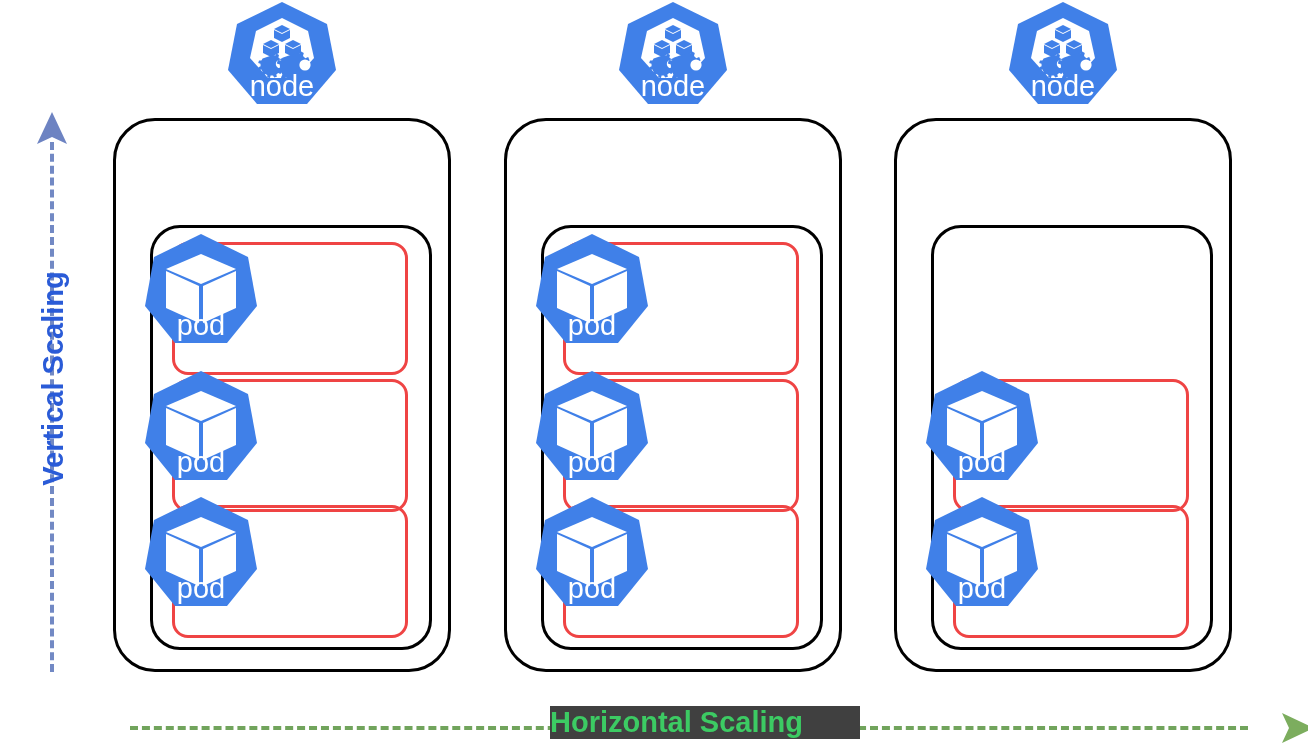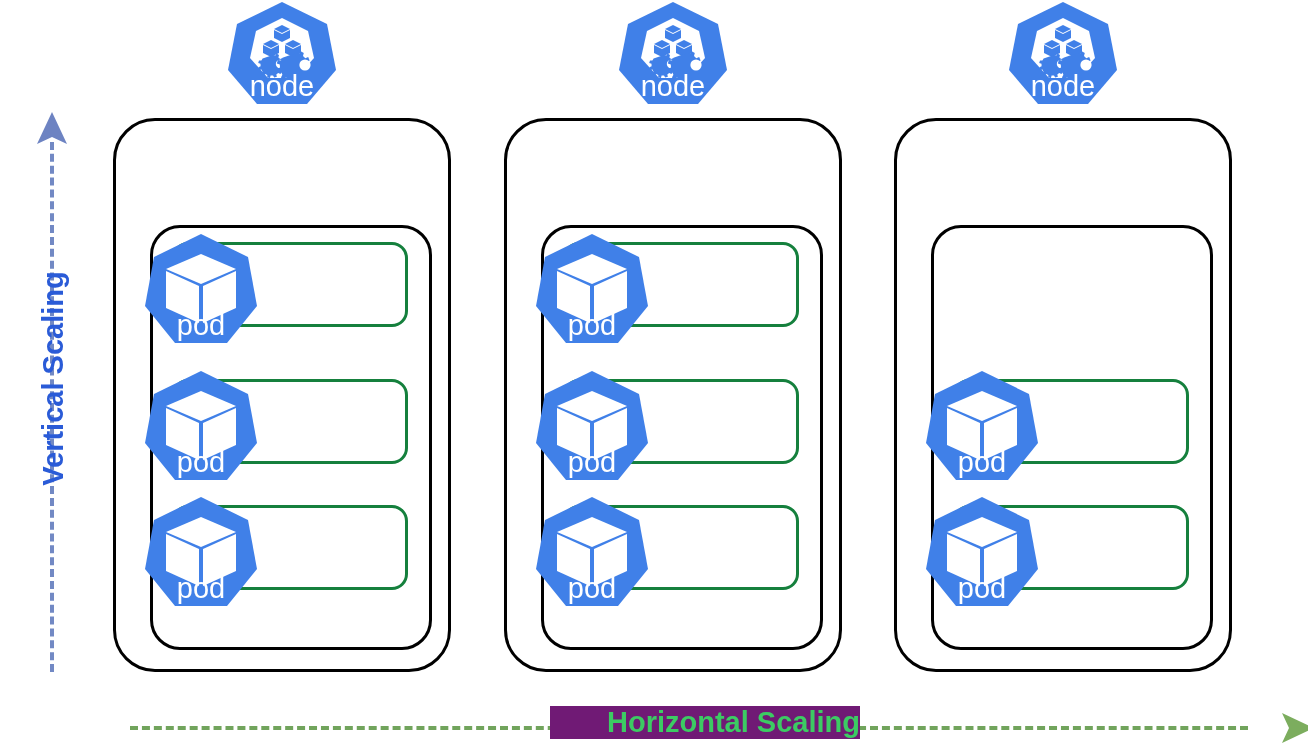--- a/index.html
+++ b/index.html
@@ -75,25 +75,25 @@
     right: 0px;
     top: 7px;
     width: 0;
     height: 0;
   }
   .h-label {
     position: absolute;
     left: 420px;
     top: 0px;
     width: 310px;
-    text-align: right;
+    text-align: left;
     font-size: 29px;
     font-weight: bold;
     color: #3ccb63;
-    background: #701a75;
+    background: #404040;
     white-space: nowrap;
   }
 
   
   .node-col {
     position: absolute;
     top: 0;
     width: 370px;
     height: 690px;
   }
@@ -127,22 +127,22 @@
     height: 425px;
     border: 3px solid #000000;
     border-radius: 30px;
     box-sizing: border-box;
     background: transparent;
   }
   .pod-slot {
     position: absolute;
     left: 75px;
     width: 236px;
-    height: 85px;
-    border: 3px solid #15803d;
+    height: 133px;
+    border: 3px solid #ef4444;
     border-radius: 16px;
     box-sizing: border-box;
     background: transparent;
     text-decoration: underline;
   }
   .pod-slot.s1 { top: 242px; }
   .pod-slot.s2 { top: 379px; }
   .pod-slot.s3 { top: 505px; }
 
   .pod-icon-wrap {

